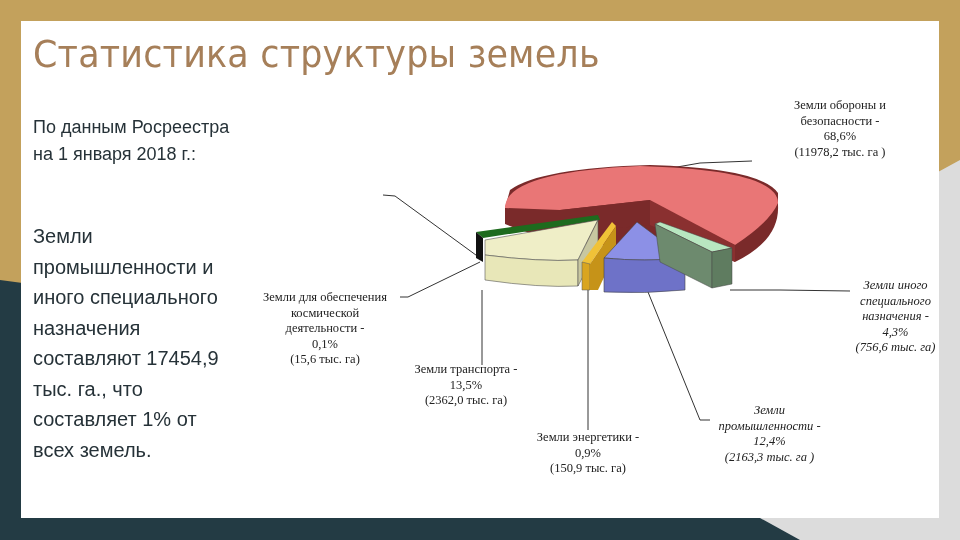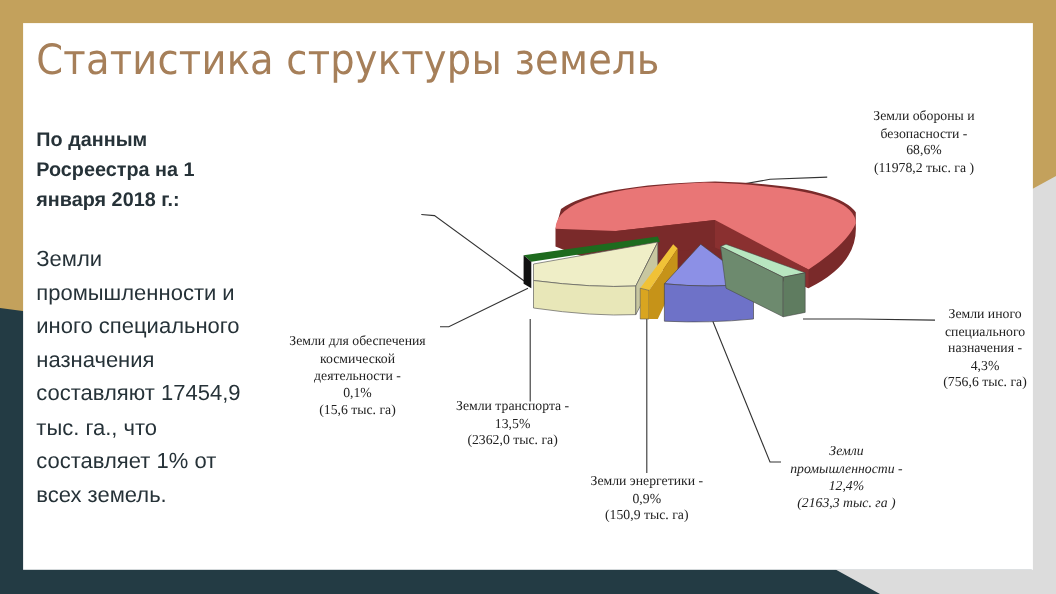--- a/index.html
+++ b/index.html
@@ -11,21 +11,21 @@
     background: #ffffff;
   }
   .title {
     position: absolute; left: 33px; top: 32px;
     font-family: "DejaVu Sans", sans-serif; font-size: 38px; font-weight: 400;
     color: #a67f59; letter-spacing: 0.2px; white-space: nowrap;
     transform: scaleX(0.92); transform-origin: left top;
   }
   .lead {
     position: absolute; left: 33px; top: 114px; width: 200px;
-    font-size: 18px; font-weight: 700; color: #263238; line-height: 27px;
+    font-size: 18px; font-weight: 400; color: #263238; line-height: 27px;
   }
   .body-text {
     position: absolute; left: 33px; top: 221px; width: 205px;
     font-size: 20px; color: #263238; line-height: 30.5px;
   }
   .chart { position: absolute; left: 240px; top: 90px; width: 700px; height: 400px; }
   .lbl {
     position: absolute; font-family: "Liberation Serif", serif; font-size: 12.5px;
     color: #222; text-align: center; line-height: 15.5px; white-space: pre-line;
   }
@@ -91,33 +91,33 @@
       <path d="M655,224 L660,222 L732,248 L712,252 Z" fill="#b8e6c0" stroke="#444" stroke-width="0.5"></path>
       <path d="M655,224 L712,252 L712,288 L660,262 Z" fill="#6d8a6e" stroke="#444" stroke-width="0.5"></path>
       <path d="M712,252 L732,248 L732,284 L712,288 Z" fill="#5f7c60" stroke="#444" stroke-width="0.5"></path>
     </g>
   </svg>
 
   <div class="lbl" style="left:520px;top:8px;width:160px;">Земли обороны и
 безопасности -
 68,6%
 (11978,2 тыс. га )</div>
-  <div class="lbl" style="left:10px;top:213px;width:150px;">Земли для обеспечения
+  <div class="lbl" style="left:10px;top:200px;width:150px;">Земли для обеспечения
 космической
 деятельности -
 0,1%
 (15,6 тыс. га)</div>
   <div class="lbl" style="left:156px;top:272px;width:140px;">Земли транспорта -
 13,5%
 (2362,0 тыс. га)</div>
   <div class="lbl" style="left:283px;top:340px;width:130px;">Земли энергетики -
 0,9%
 (150,9 тыс. га)</div>
   <div class="lbl" style="left:462px;top:313px;width:135px;font-style:italic;">Земли
 промышленности -
 12,4%
 (2163,3 тыс. га )</div>
-  <div class="lbl" style="left:608px;top:188px;width:95px;">Земли иного
+  <div class="lbl" style="left:608px;top:188px;width:95px;font-style:italic;">Земли иного
 специального
 назначения -
 4,3%
 (756,6 тыс. га)</div>
 </div>
 
 </body></html>

